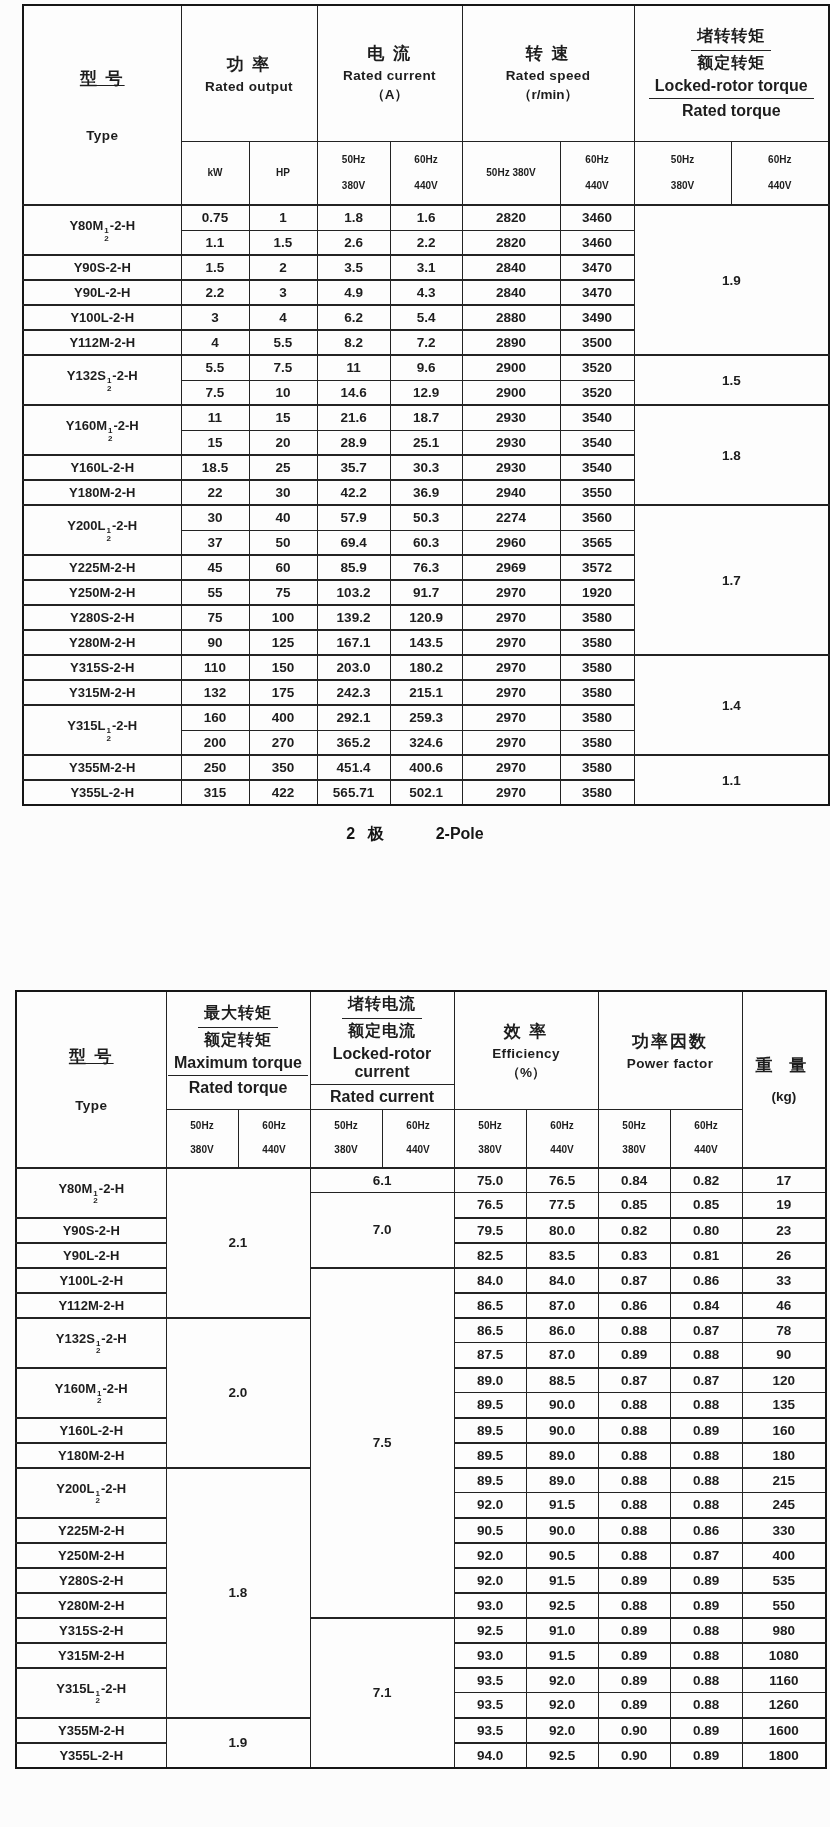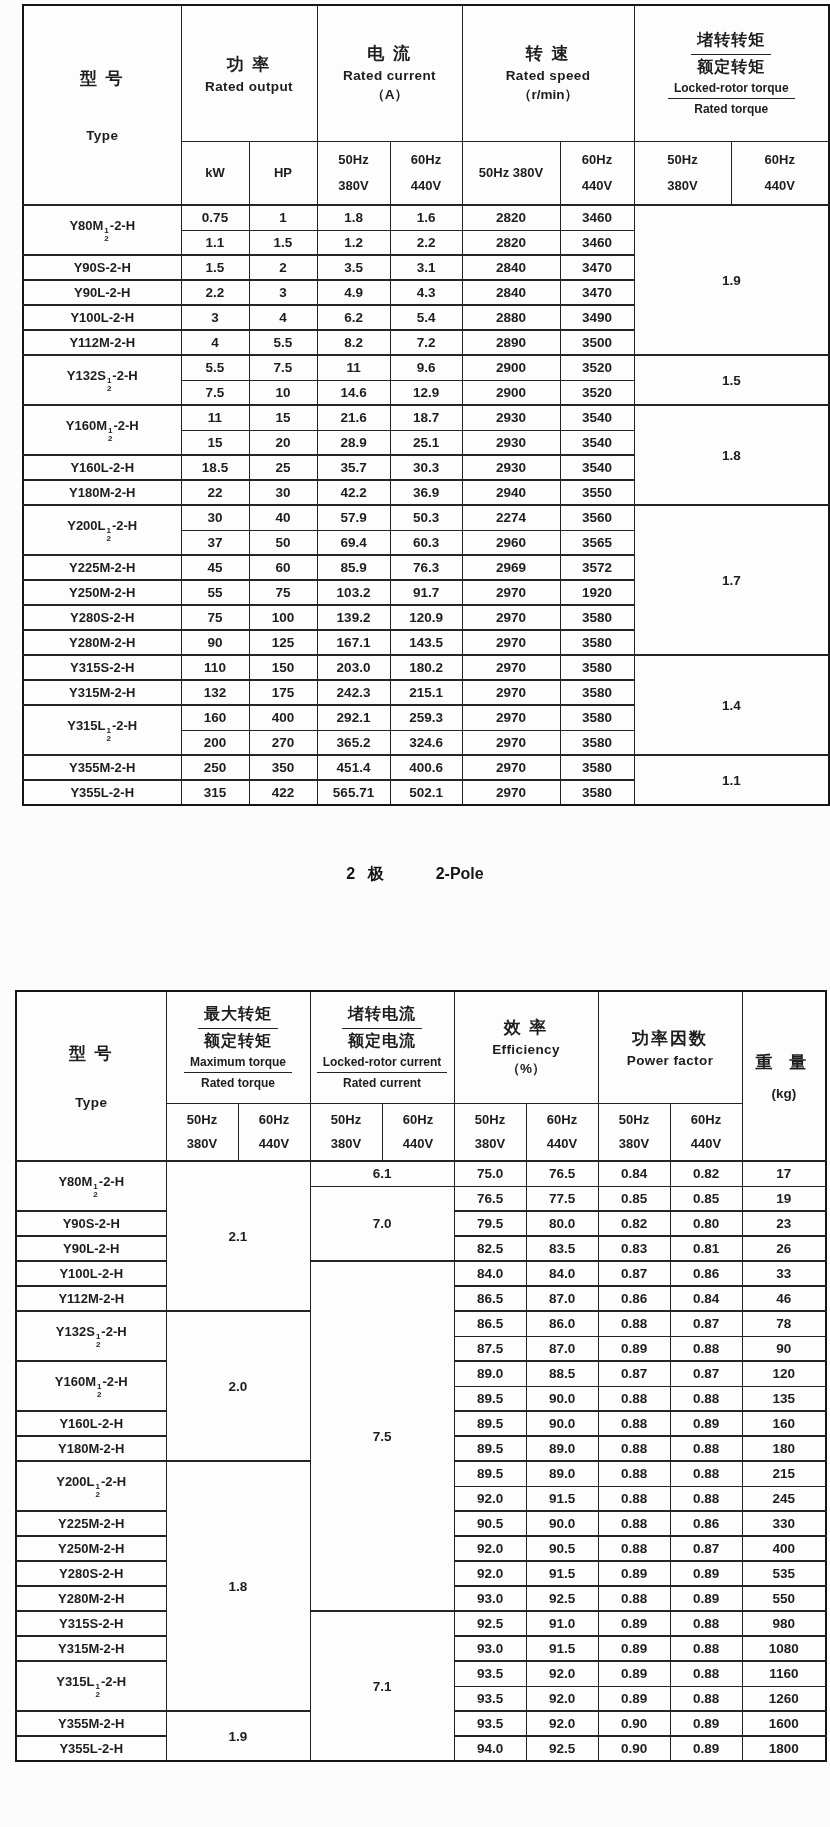--- a/index.html
+++ b/index.html
@@ -14,37 +14,37 @@
   #t1 tr.h1{height:136px;}
   #t1 tr.h2{height:64px;}
   #t2 tr.h1{height:112px;}
   #t2 tr.h2{height:58px;}
   .spec tbody tr{height:25px;}
   .spec tbody tr.gs td{border-top-width:2.3px;}
 
   .zh-big{font-size:17px;font-weight:700;letter-spacing:2px;margin:3px 0;}
   .en{font-size:13.5px;font-weight:700;letter-spacing:.4px;margin:3px 0;}
   .unit{font-size:13.5px;font-weight:700;margin:3px 0;}
-  .th-type .zh-big{margin-bottom:38px;}
+  .th-type .zh-big{margin-bottom:38px;text-decoration:underline;}
   #t2 .th-type .zh-big{margin-bottom:30px;}
   .th-weight .zh-big{letter-spacing:6px;margin-bottom:12px;}
 
-  .sub{font-size:13px;font-weight:700;line-height:26px;}
+  .sub{font-size:10px;font-weight:700;line-height:26px;}
   #t2 .sub{line-height:24px;}
 
   .fr-zh{font-size:16px;font-weight:700;letter-spacing:1px;margin:2px 6px;font-family:Liberation Mono, monospace;}
-  .fr-en{font-size:12px;font-weight:700;margin:3px 0;}
+  .fr-en{font-size:16px;font-weight:700;margin:3px 0;}
   .u{display:inline-block;border-bottom:1.7px solid #232323;padding:0 6px 3px;}
 
   .num{font-size:13.5px;font-weight:700;}
   .type-cell{font-size:13px;font-weight:700;text-align:left;padding-left:13px;white-space:nowrap;margin-left:40px;}
   .stack{display:inline-flex;flex-direction:column;margin:0 1px;vertical-align:-3px;}
   .stack i{font-style:normal;font-size:8px;line-height:7.5px;font-weight:700;}
 
-  #divider{position:absolute;top:864px;left:0;width:830px;text-align:center;font-size:16px;font-weight:700;color:#161616;}
+  #divider{position:absolute;top:824px;left:0;width:830px;text-align:center;font-size:16px;font-weight:700;color:#161616;}
   #divider .zh{margin-right:48px;letter-spacing:4px;}
 </style>
 </head>
 <body>
 
 <div id="sheet">
 
   <table class="spec" id="t1">
     <colgroup>
       <col style="width:158px">
@@ -126,21 +126,21 @@
           <td class="num">1</td>
           <td class="num">1.8</td>
           <td class="num">1.6</td>
           <td class="num">2820</td>
           <td class="num">3460</td>
           <td class="num" rowspan="6" colspan="2">1.9</td>
         </tr>
         <tr>
           <td class="num">1.1</td>
           <td class="num">1.5</td>
-          <td class="num">1.2</td>
+          <td class="num">2.6</td>
           <td class="num">2.2</td>
           <td class="num">2820</td>
           <td class="num">3460</td>
         </tr>
         <tr class="gs">
           <td class="type-cell" rowspan="1"><span>Y90S-2-H</span></td>
           <td class="num">1.5</td>
           <td class="num">2</td>
           <td class="num">3.5</td>
           <td class="num">3.1</td>

